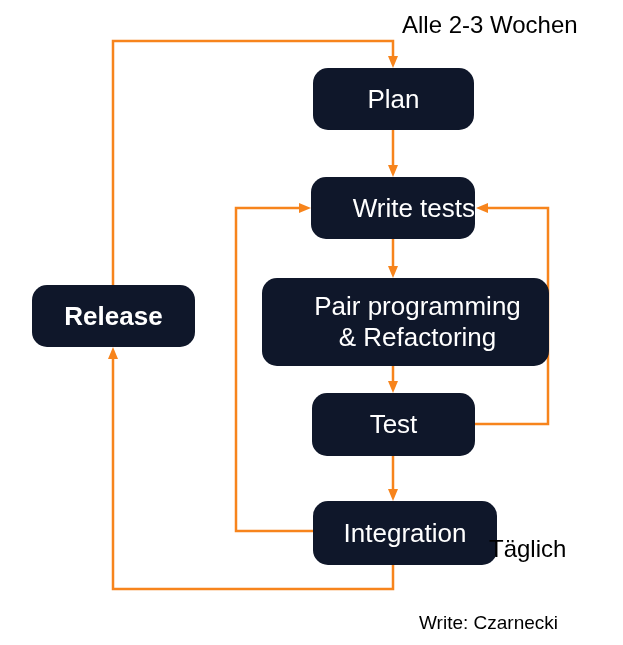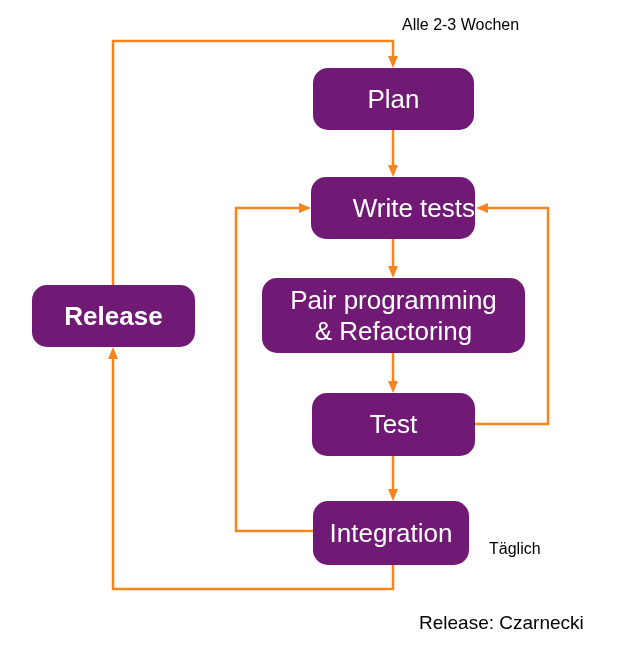--- a/index.html
+++ b/index.html
@@ -21,41 +21,41 @@
     top: 0;
     width: 623px;
     height: 645px;
   }
   .arrow-layer path {
     fill: none;
     stroke-width: 2.5;
   }
   .node {
     position: absolute;
-    background: #701a75;
+    background: #0f172a;
     color: #ffffff;
     border-radius: 15px;
     display: flex;
     align-items: center;
     justify-content: center;
     text-align: center;
     font-size: 26px;
     line-height: 1.18;
     white-space: pre-line;
   }
   .node-plan        { left: 313px; top:  68px; width: 161px; height: 62px; }
   .node-write-tests { left: 311px; top: 177px; width: 164px; height: 62px; justify-content: flex-end; }
-  .node-pair        { left: 262px; top: 278px; width: 263px; height: 75px; }
+  .node-pair        { left: 262px; top: 278px; width: 263px; height: 88px; padding-left: 24px; }
   .node-test        { left: 312px; top: 393px; width: 163px; height: 63px; align-items: center; }
-  .node-integration { left: 313px; top: 501px; width: 156px; height: 64px; }
+  .node-integration { left: 313px; top: 501px; width: 184px; height: 64px; }
   .node-release     { left:  32px; top: 285px; width: 163px; height: 62px; font-weight: bold; }
   .note {
     position: absolute;
     color: #000000;
-    font-size: 16px;
+    font-size: 24px;
     line-height: 23px;
     white-space: nowrap;
   }
   .note-cycle  { left: 402px; top:  13px; }
   .note-daily  { left: 489px; top: 521px; margin-top: 16px; }
   .note-source { left: 419px; top: 611px; font-size: 19px; }
 </style>
 </head>
 <body>
 
@@ -124,15 +124,15 @@
   <div class="node node-integration">
     <span>Integration</span>
   </div>
 
   <div class="node node-release">
     <span>Release</span>
   </div>
 
   <div class="note note-cycle">Alle 2-3 Wochen</div>
   <div class="note note-daily">Täglich</div>
-  <div class="note note-source">Release: Czarnecki</div>
+  <div class="note note-source">Write: Czarnecki</div>
 
 </div>
 
 </body></html>

